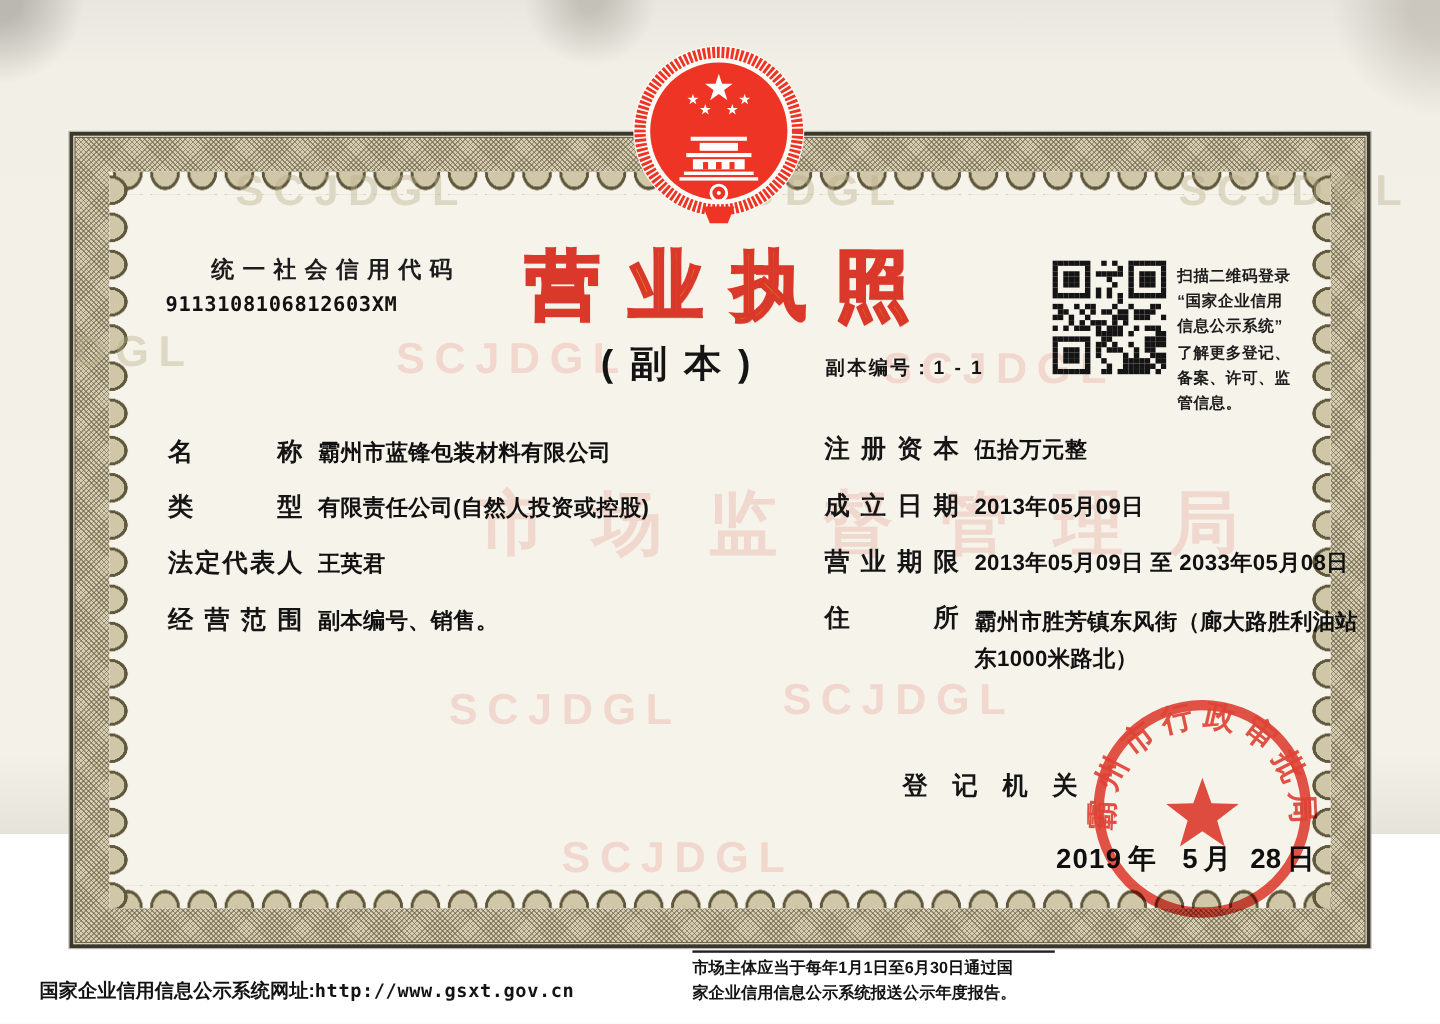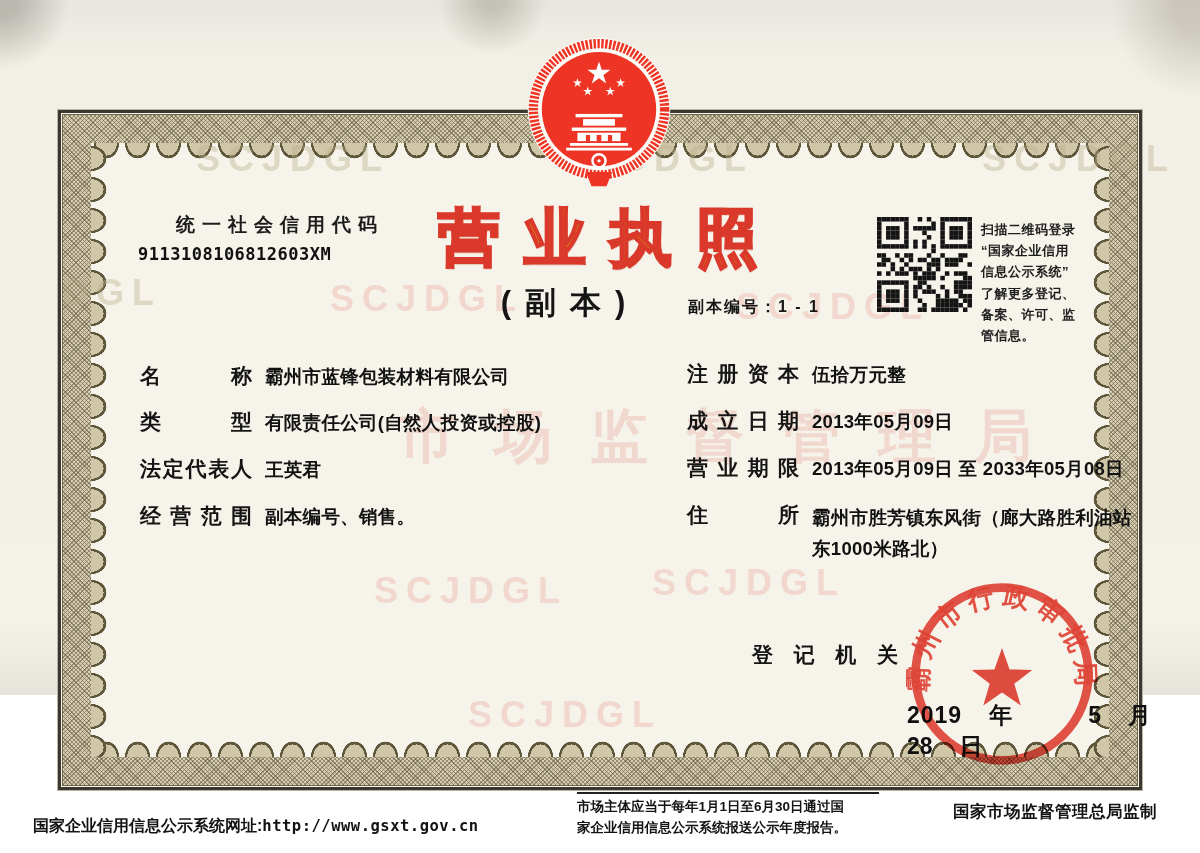--- a/index.html
+++ b/index.html
@@ -72,21 +72,21 @@
   .fvalue { margin-left:13px; font-size:18.5px; color:#111; font-weight:600; padding-top:2px;
             white-space:nowrap; letter-spacing:.3px; }
   .fvalue.wrap { white-space:normal; width:334px; line-height:1.65; }
 
   
   .reg-label { position:absolute; left:752px; top:641px; display:flex; justify-content:space-between;
                width:146px; font-size:21px; font-weight:600; color:#151515; }
   .seal { position:absolute; left:906px; top:578px; width:192px; height:192px; z-index:7;
           mix-blend-mode:multiply; opacity:.93; }
   .date { position:absolute; left:880px; top:700px; z-index:6; font-size:23px; font-weight:700; color:#101010; }
-  .date span { display:inline-block;margin-left:27px; }
+  .date span { display:inline-block; }
   .d-y { letter-spacing:1px; } .d-sep1 { width:22px; } .d-sep2 { width:16px; }
   .d-u { margin-left:5px; }
 
   
   .foot-left { position:absolute; left:33px; top:816px; font-size:16px; color:#131313; font-weight:600; }
   .foot-left b { font-family:"DejaVu Sans Mono","Liberation Mono",monospace; font-size:15.5px; letter-spacing:.5px; }
   .foot-center { position:absolute; left:577px; top:792px; width:302px; font-size:13.5px; font-weight:700;
                  color:#131313; line-height:1.55; border-top:2px solid #222; padding-top:3px; }
   .foot-right { position:absolute; left:953px; top:801px; font-size:16.5px; color:#131313; font-weight:600; letter-spacing:.5px; }
 </style>
@@ -483,15 +483,14 @@
       </text>
       <polygon fill="#e5382b" opacity=".95" points="100,73 107.9,95.2 131.5,95.8 112.8,110.1 119.5,132.8 100,119.4 80.5,132.8 87.2,110.1 68.5,95.8 92.1,95.2"></polygon>
     </svg>
   </div>
 
   <div class="foot-left"><span>国家企业信用信息公示系统网址:</span><b>http://www.gsxt.gov.cn</b></div>
   <div class="foot-center">
     <div>市场主体应当于每年1月1日至6月30日通过国</div>
     <div>家企业信用信息公示系统报送公示年度报告。</div>
   </div>
-  <div class="foot-right">国家市场监督管理总局监制</div>
 
 </div>
 
 </body></html>

